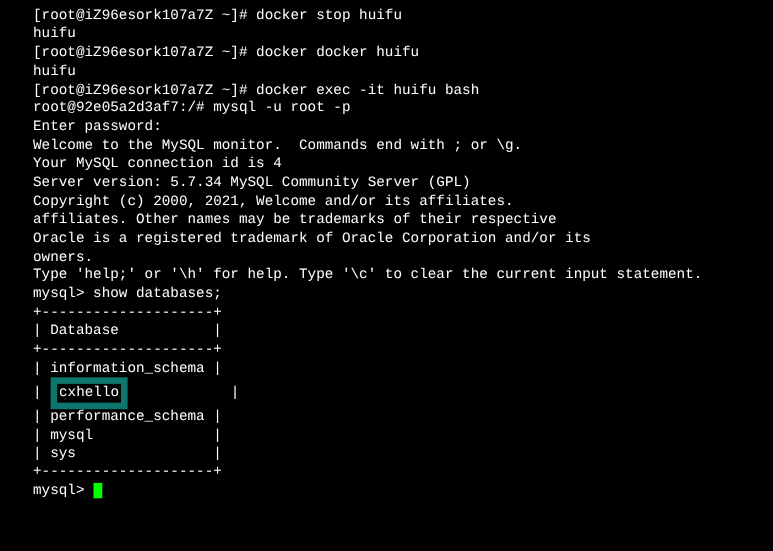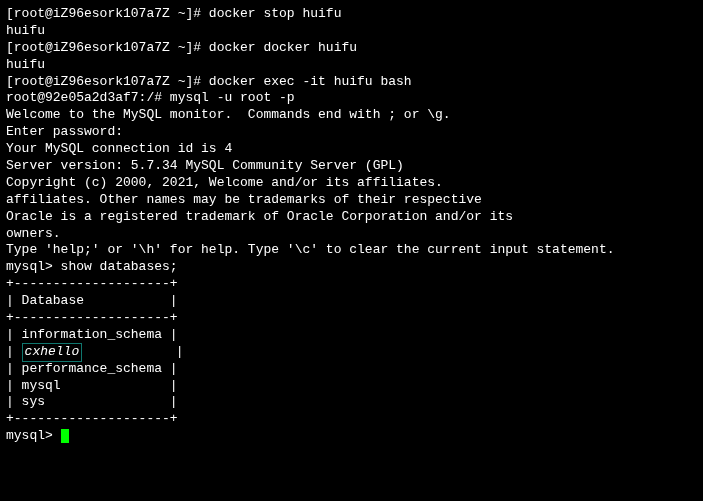--- a/index.html
+++ b/index.html
@@ -13,49 +13,49 @@
       font-size: 13px;
       color: #fff;
       padding: 6px;
       line-height: 1.3;
       width: 703px;
       height: 501px;
       overflow: hidden;
     }
     .line {
       white-space: pre;
+      margin-left: 24px;
     }
     .highlight-box {
-      border: 1px solid #0f766e;
+      border: 6px solid #0f766e;
       display: inline-block;
       padding: 0 2px;
       margin: -1px 0;
-      font-style: italic;
     }
     .cursor {
       background: #0f0;
       color: #0f0;
       display: inline-block;
       width: 8px;
       height: 14px;
       vertical-align: text-bottom;
     }
   </style>
 </head>
 <body>
 
 <div id="terminal">
     <div class="line">[root@iZ96esork107a7Z ~]# docker stop huifu</div>
     <div class="line">huifu</div>
     <div class="line">[root@iZ96esork107a7Z ~]# docker docker huifu</div>
     <div class="line">huifu</div>
     <div class="line">[root@iZ96esork107a7Z ~]# docker exec -it huifu bash</div>
     <div class="line">root@92e05a2d3af7:/# mysql -u root -p</div>
+    <div class="line">Enter password:</div>
     <div class="line">Welcome to the MySQL monitor.  Commands end with ; or \g.</div>
-    <div class="line">Enter password:</div>
     <div class="line">Your MySQL connection id is 4</div>
     <div class="line">Server version: 5.7.34 MySQL Community Server (GPL)</div>
     <div class="line"></div>
     <div class="line">Copyright (c) 2000, 2021, Welcome and/or its affiliates.</div>
     <div class="line"></div>
     <div class="line">affiliates. Other names may be trademarks of their respective</div>
     <div class="line">Oracle is a registered trademark of Oracle Corporation and/or its</div>
     <div class="line">owners.</div>
     <div class="line"></div>
     <div class="line">Type 'help;' or '\h' for help. Type '\c' to clear the current input statement.</div>

